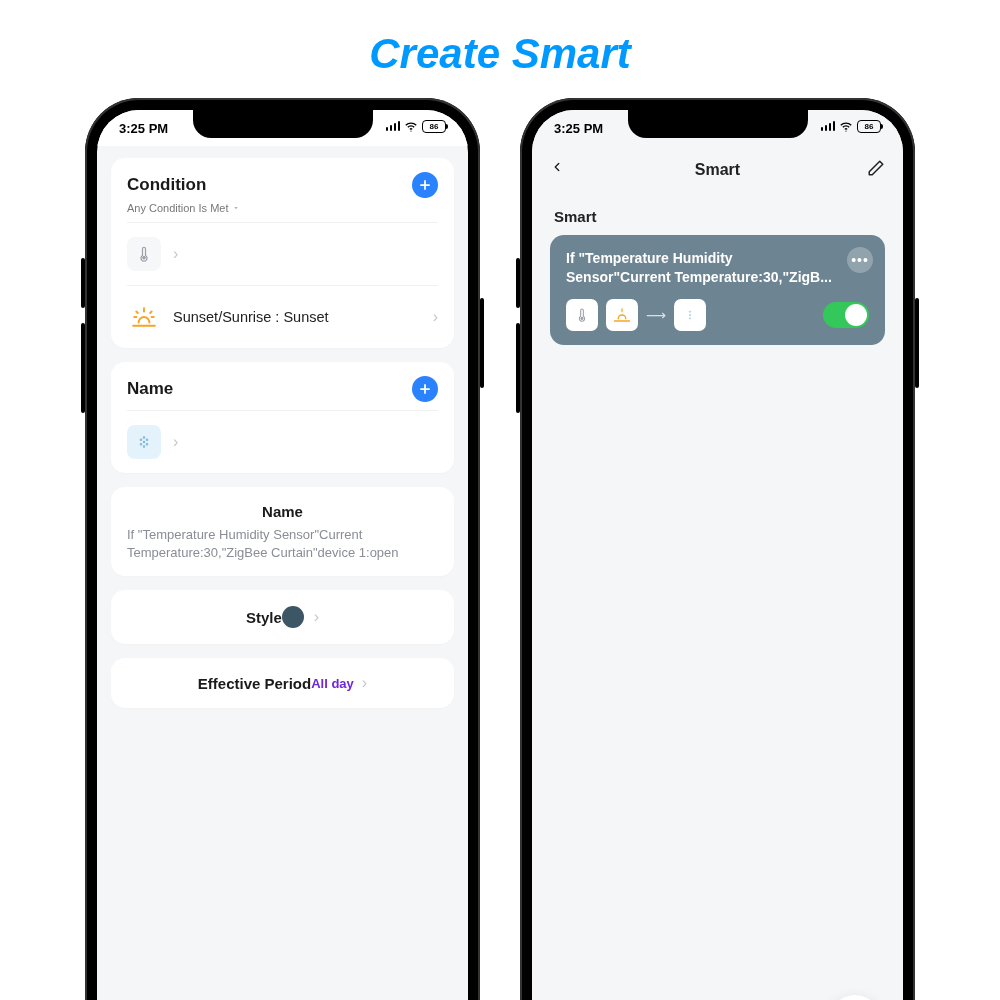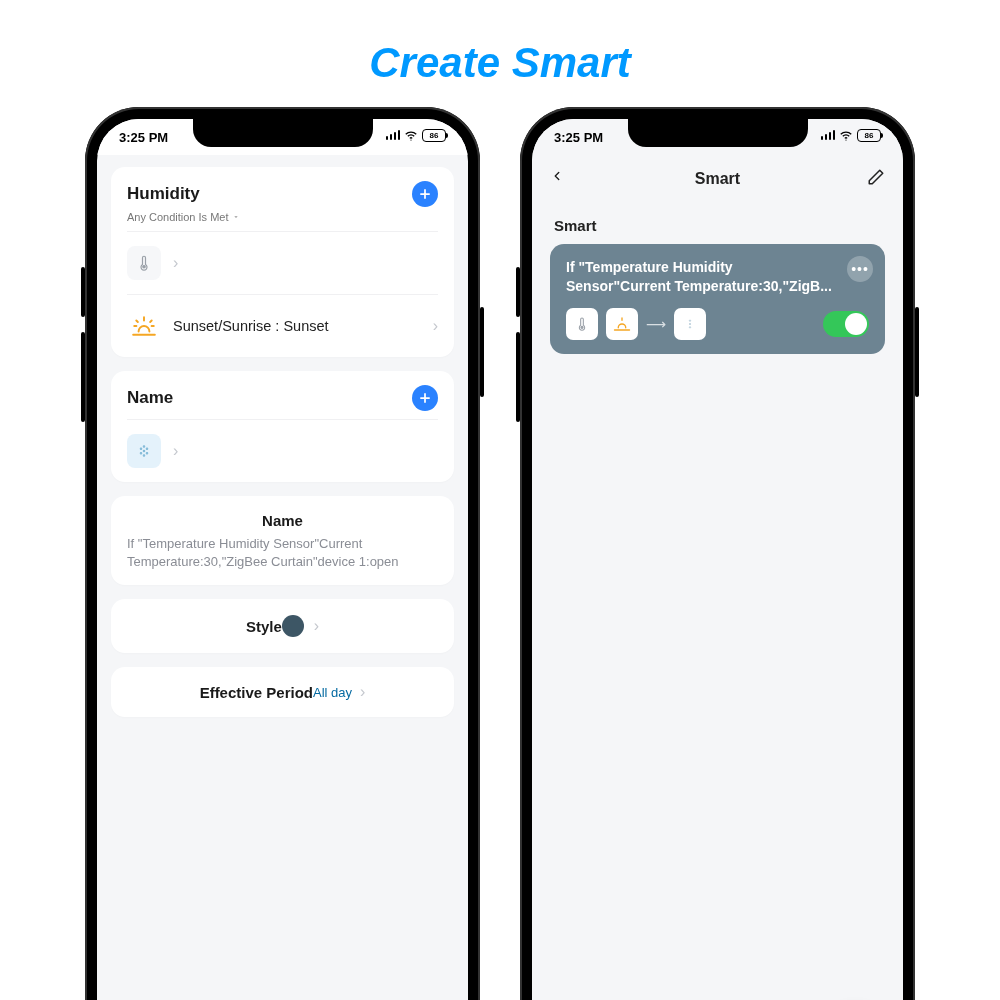--- a/index.html
+++ b/index.html
@@ -9,21 +9,21 @@
     width: 1000px;
     height: 1000px;
     position: relative;
   }
   .page-title {
     text-align: center;
     font-size: 42px;
     font-weight: 700;
     font-style: italic;
     color: #0099ff;
-    padding: 39px 0 20px 0;
+    padding: 30px 0 20px 0;
   }
   .phones {
     display: flex;
     justify-content: center;
     gap: 40px;
     padding: 0 60px;
   }
   .phone {
     width: 395px;
     height: 991px;
@@ -134,21 +134,21 @@
   .row-body { flex: 1; min-width: 0; }
   .row-title { font-size: 14.5px; color: #222; font-weight: 500; }
   .row-sub { font-size: 12px; color: #8a8d95; margin-top: 2px; }
   .chev { color: #c5c8ce; font-size: 16px; }
 
   .simple-row {
     display: flex; align-items: center; justify-content: center;
     padding: 16px 0;
   }
   .simple-row .label { font-size: 15px; font-weight: 700; color: #1a1a1a; }
-  .simple-row .value { font-size: 13px; color: #0369a1; }
+  .simple-row .value { font-size: 13px; color: #6d28d9; font-weight: bold; }
   .name-text { font-size: 13px; color: #8a8d95; line-height: 1.4; padding-bottom: 14px; }
   .style-dot {
     width: 22px; height: 22px; border-radius: 50%; background: #3d5665;
   }
 
   
   .navbar2 {
     height: 48px; display: flex; align-items: center; justify-content: space-between;
     padding: 0 18px; background: #f5f6f8;
   }
@@ -238,21 +238,21 @@
           <span class="battery-pill">86</span>
         </div>
       </div>
 
 
       <div class="content">
 
         <div class="card">
           <div class="card-head">
             <div>
-              <div class="card-title">Humidity</div>
+              <div class="card-title">Condition</div>
             </div>
             <div class="plus-btn">
               <svg width="14" height="14" viewBox="0 0 24 24" fill="none" stroke="#fff" stroke-width="3" stroke-linecap="round">
                   <path d="M12 5v14M5 12h14"></path>
                 </svg>
             </div>
           </div>
           <div class="card-sub">
             <span>Any Condition Is Met</span>
             <svg width="8" height="8" viewBox="0 0 24 24" fill="#999">

